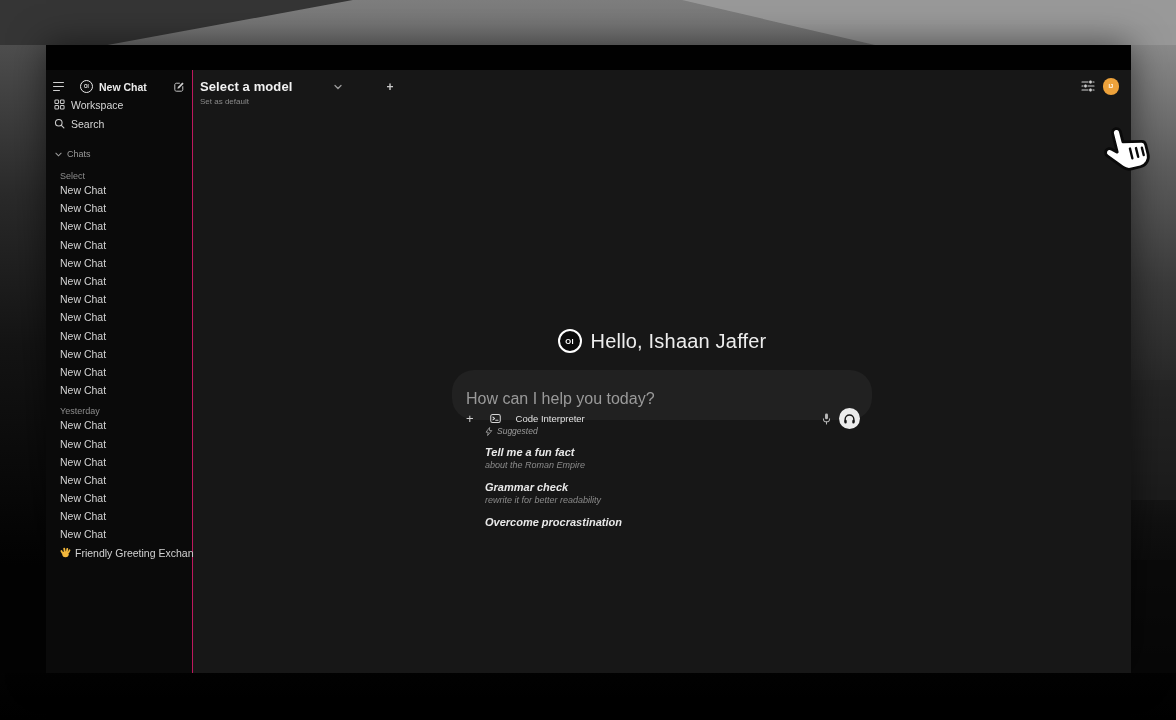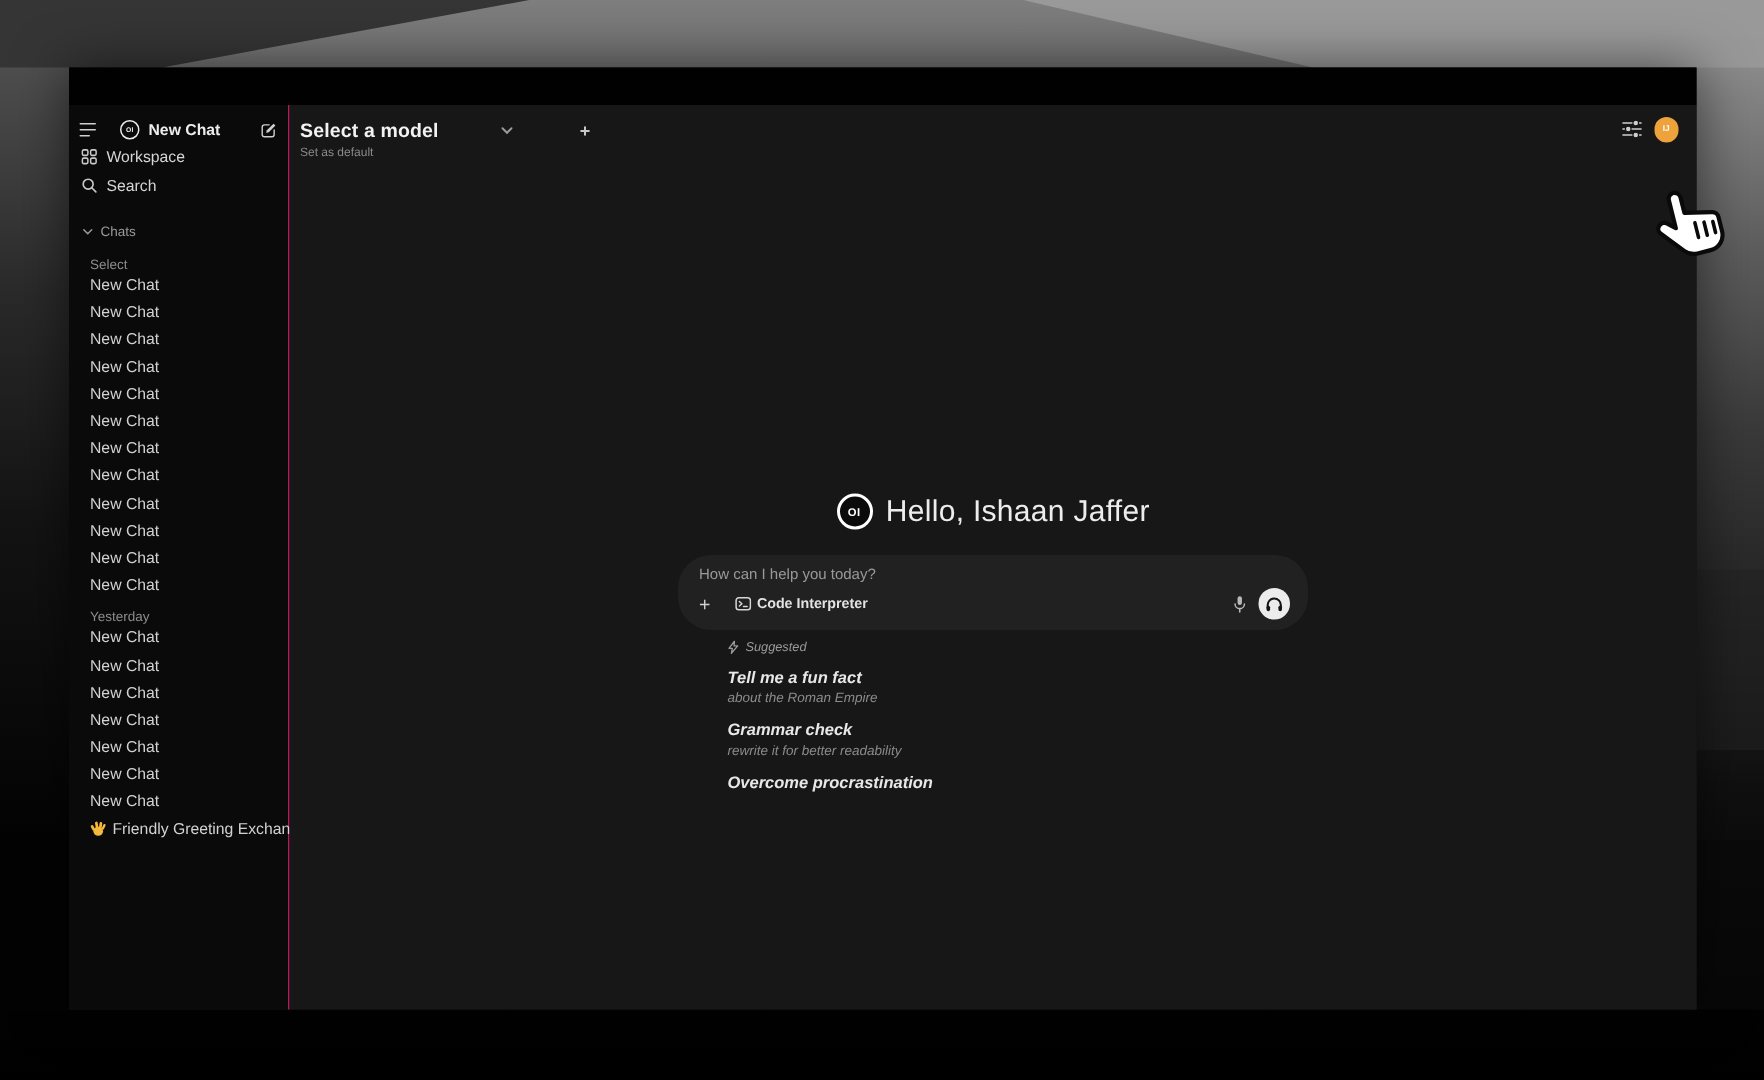--- a/index.html
+++ b/index.html
@@ -70,26 +70,26 @@
   .center-col{position:absolute;left:50%;transform:translateX(-50%);top:258px;width:420px;}
   .greeting-row{display:flex;align-items:center;justify-content:center;height:26px;}
   .greet-logo{width:24px;height:24px;border-radius:50%;border:2.5px solid #fff;background:#0b0b0b;
     color:#fff;font-size:7.5px;font-weight:bold;display:flex;align-items:center;justify-content:center;
     letter-spacing:.4px;box-sizing:border-box;}
   .greet-text{margin-left:9px;font-size:20px;font-weight:500;color:#ededed;letter-spacing:.2px;}
 
   .composer{margin-top:16px;background:#212121;border-radius:22px;height:50px;box-sizing:border-box;
     padding:8px 12px 7px 14px;display:flex;flex-direction:column;justify-content:space-between;}
   .composer-input{background:transparent;border:none;outline:none;color:#c9c9c9;
-    font-size:10px;font-family:inherit;padding:0;width:100%;}
+    font-size:16px;font-family:inherit;padding:0;width:100%;margin-top:12px;}
   .composer-input::placeholder{color:#9a9a9a;opacity:1;}
   .composer-actions{display:flex;align-items:center;}
   .plus-btn{color:#cfcfcf;font-size:13px;font-weight:500;cursor:pointer;line-height:1;}
   .ci-pill{display:flex;align-items:center;margin-left:16px;cursor:pointer;}
-  .ci-pill span{margin-left:4px;font-size:9.5px;font-weight:700;color:#e3e3e3;}
+  .ci-pill span{margin-left:15px;font-size:9.5px;font-weight:400;color:#e3e3e3;}
   .right-actions{margin-left:auto;display:flex;align-items:center;gap:7px;}
   .mic-btn{display:flex;cursor:pointer;}
   .call-btn{width:21px;height:21px;border-radius:50%;background:#ececec;display:flex;
     align-items:center;justify-content:center;cursor:pointer;}
 
   .suggested{margin-top:6px;padding-left:33px;font-style:italic;}
   .suggested-header{display:flex;align-items:center;color:#9a9a9a;font-size:8.5px;}
   .suggested-header svg{margin-right:4px;}
   .sug-item{margin-top:9px;cursor:pointer;}
   .sug-title{font-size:11px;font-weight:600;color:#e8e8e8;line-height:14px;}

